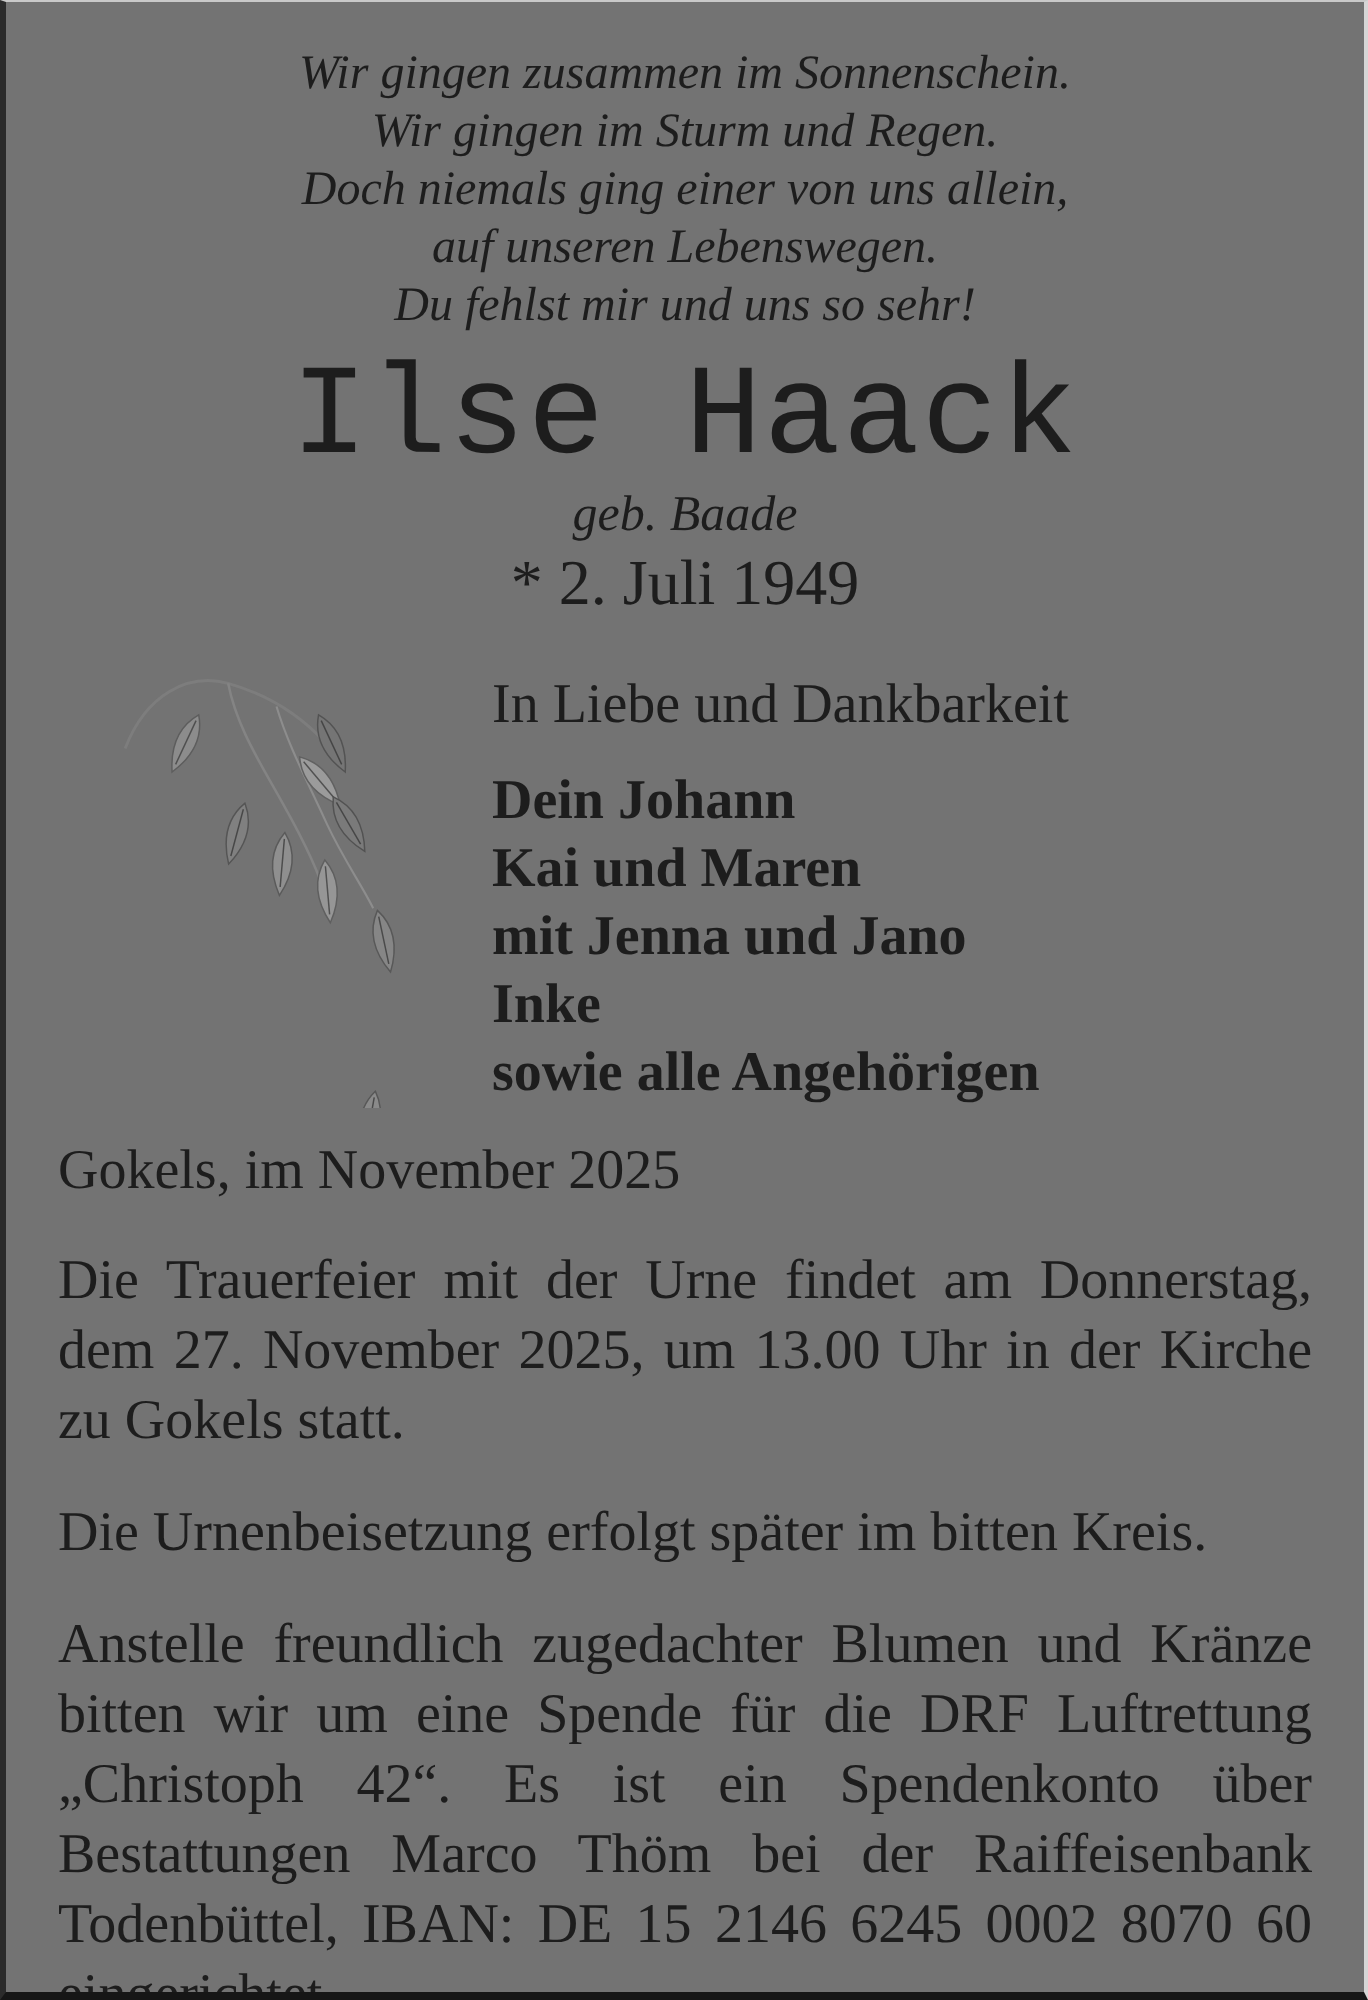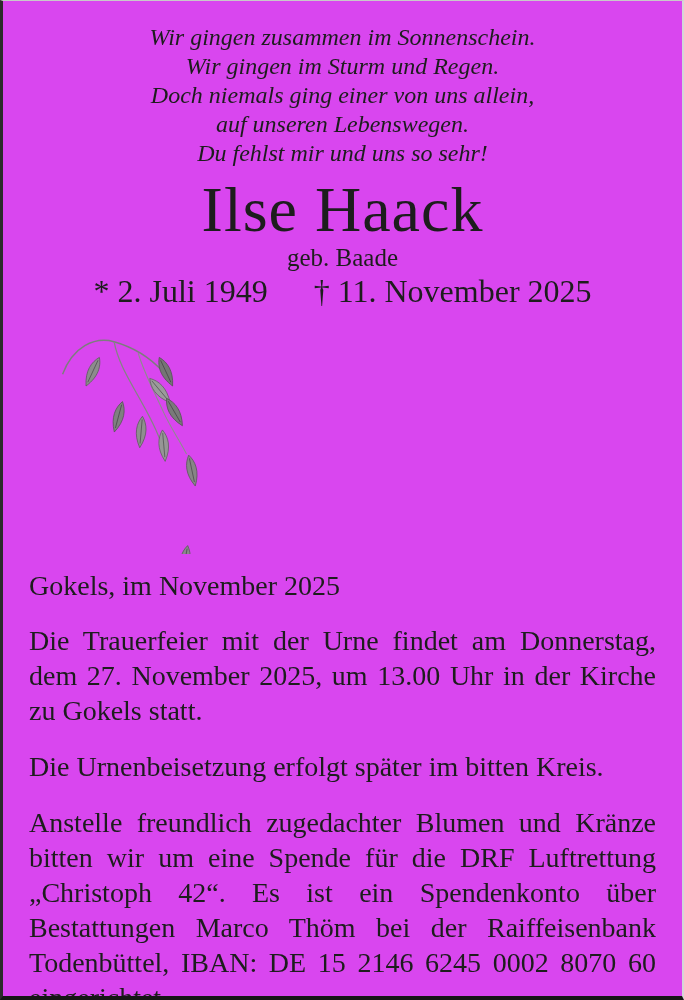--- a/index.html
+++ b/index.html
@@ -5,21 +5,21 @@
   html, body {
     margin: 0;
     padding: 0;
     background: #ffffff;
   }
   .clip {
     position: relative;
     width: 684px;
     height: 1000px;
     box-sizing: border-box;
-    background: #d946ef;
+    background: #737373;
     color: #1d1d1d;
     font-family: "Liberation Serif", "DejaVu Serif", serif;
     border-top: 1px solid #c9c9c9;
     border-right: 2px solid #d6d6d6;
     border-left: 3px solid #2b2b2b;
     border-bottom: 4px solid #161616;
     padding: 22px 26px 0 26px;
     overflow: hidden;
   }
   .poem {
@@ -28,25 +28,27 @@
     font-size: 24px;
     line-height: 29px;
   }
   .deceased-name {
     text-align: center;
     font-size: 64px;
     line-height: 68px;
     margin-top: 8px;
     font-weight: 400;
     letter-spacing: 1px;
+    font-family: Liberation Mono, monospace;
   }
   .birth-name {
     text-align: center;
     font-size: 25px;
     line-height: 28px;
+    font-style: italic;
   }
   .dates {
     display: flex;
     justify-content: center;
     gap: 46px;
     font-size: 32px;
     line-height: 30px;
     margin-top: 4px;
   }
   .middle {
@@ -98,21 +100,20 @@
     <div>Doch niemals ging einer von uns allein,</div>
     <div>auf unseren Lebenswegen.</div>
     <div>Du fehlst mir und uns so sehr!</div>
   </div>
 
   <div class="deceased-name">Ilse Haack</div>
   <div class="birth-name">geb. Baade</div>
 
   <div class="dates">
     <span>* 2. Juli 1949</span>
-    <span>† 11. November 2025</span>
   </div>
 
   <div class="middle">
     <svg class="branch" viewBox="0 0 150 215" xmlns="http://www.w3.org/2000/svg" aria-hidden="true">
       <defs>
         <path id="leaf" d="M0,0 C5,-7 7,-17 0,-30 C-7,-17 -5,-7 0,0 Z"></path>
       </defs>
 
       <path d="M8,44 C18,18 38,8 57,13 C78,19 92,29 103,41" fill="none" stroke="#7d7d7d" stroke-width="1.4"></path>
       <path d="M57,13 C61,34 73,52 84,72 C93,88 100,102 104,116" fill="none" stroke="#848484" stroke-width="1.2"></path>
@@ -150,20 +151,30 @@
           <use href="#leaf" fill="#868686" stroke="#585858" stroke-width="0.7"></use>
           <path d="M0,-3 L0,-26" stroke="#4a4a4a" stroke-width="0.7" fill="none"></path>
         </g>
 
       <g transform="translate(127,207) rotate(190)">
           <use href="#leaf" fill="#8a8a8a" stroke="#575757" stroke-width="0.7"></use>
           <path d="M0,-3 L0,-26" stroke="#494949" stroke-width="0.7" fill="none"></path>
         </g>
     </svg>
 
+    <div class="tribute-block">
+      <div class="tribute">In Liebe und Dankbarkeit</div>
+      <div class="mourners">
+        <div>Dein Johann</div>
+        <div>Kai und Maren</div>
+        <div>mit Jenna und Jano</div>
+        <div>Inke</div>
+        <div>sowie alle Angehörigen</div>
+      </div>
+    </div>
   </div>
 
   <div class="place-date">Gokels, im November 2025</div>
 
   <div class="para">Die Trauerfeier mit der Urne findet am Donnerstag, dem 27. November 2025, um 13.00 Uhr in der Kirche zu Gokels statt.</div>
   <div class="para">Die Urnenbeisetzung erfolgt später im bitten Kreis.</div>
   <div class="para">Anstelle freundlich zugedachter Blumen und Kränze bitten wir um eine Spende für die DRF Luftrettung „Christoph 42“. Es ist ein Spendenkonto über Bestattungen Marco Thöm bei der Raiffeisenbank Todenbüttel,   IBAN:  DE 15 2146 6245 0002 8070 60 eingerichtet.</div>
 
 </div>
 

